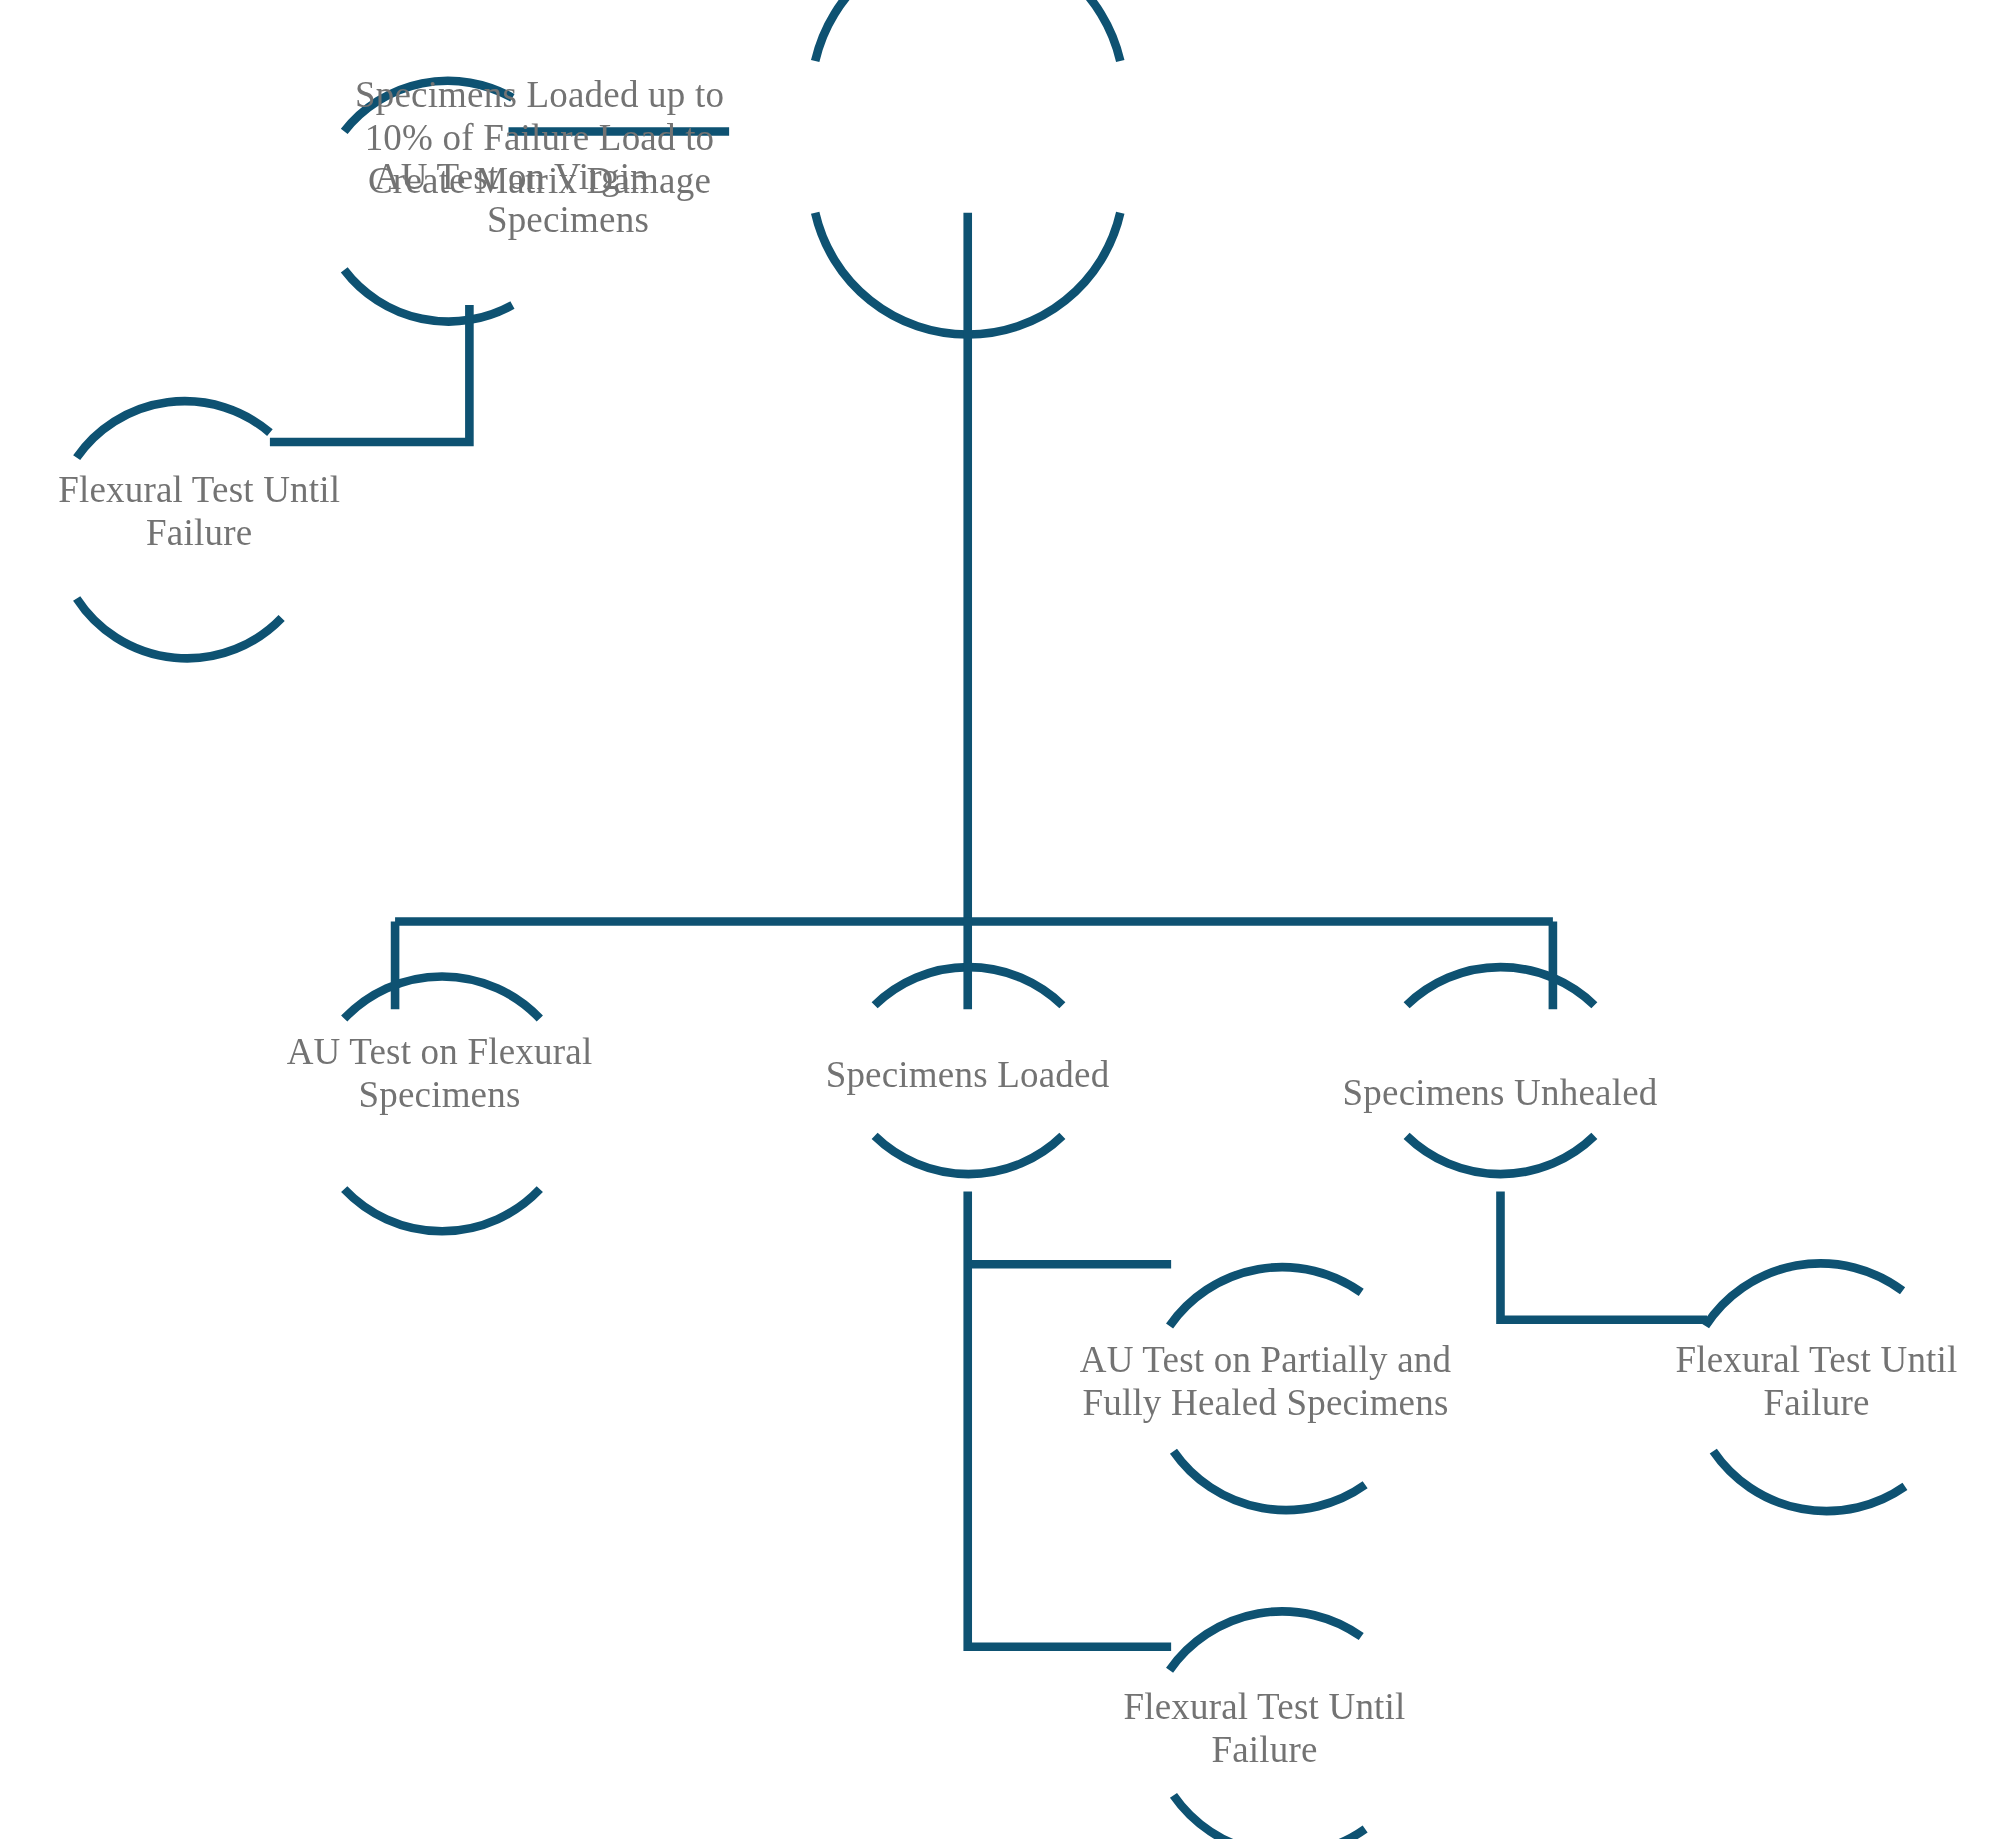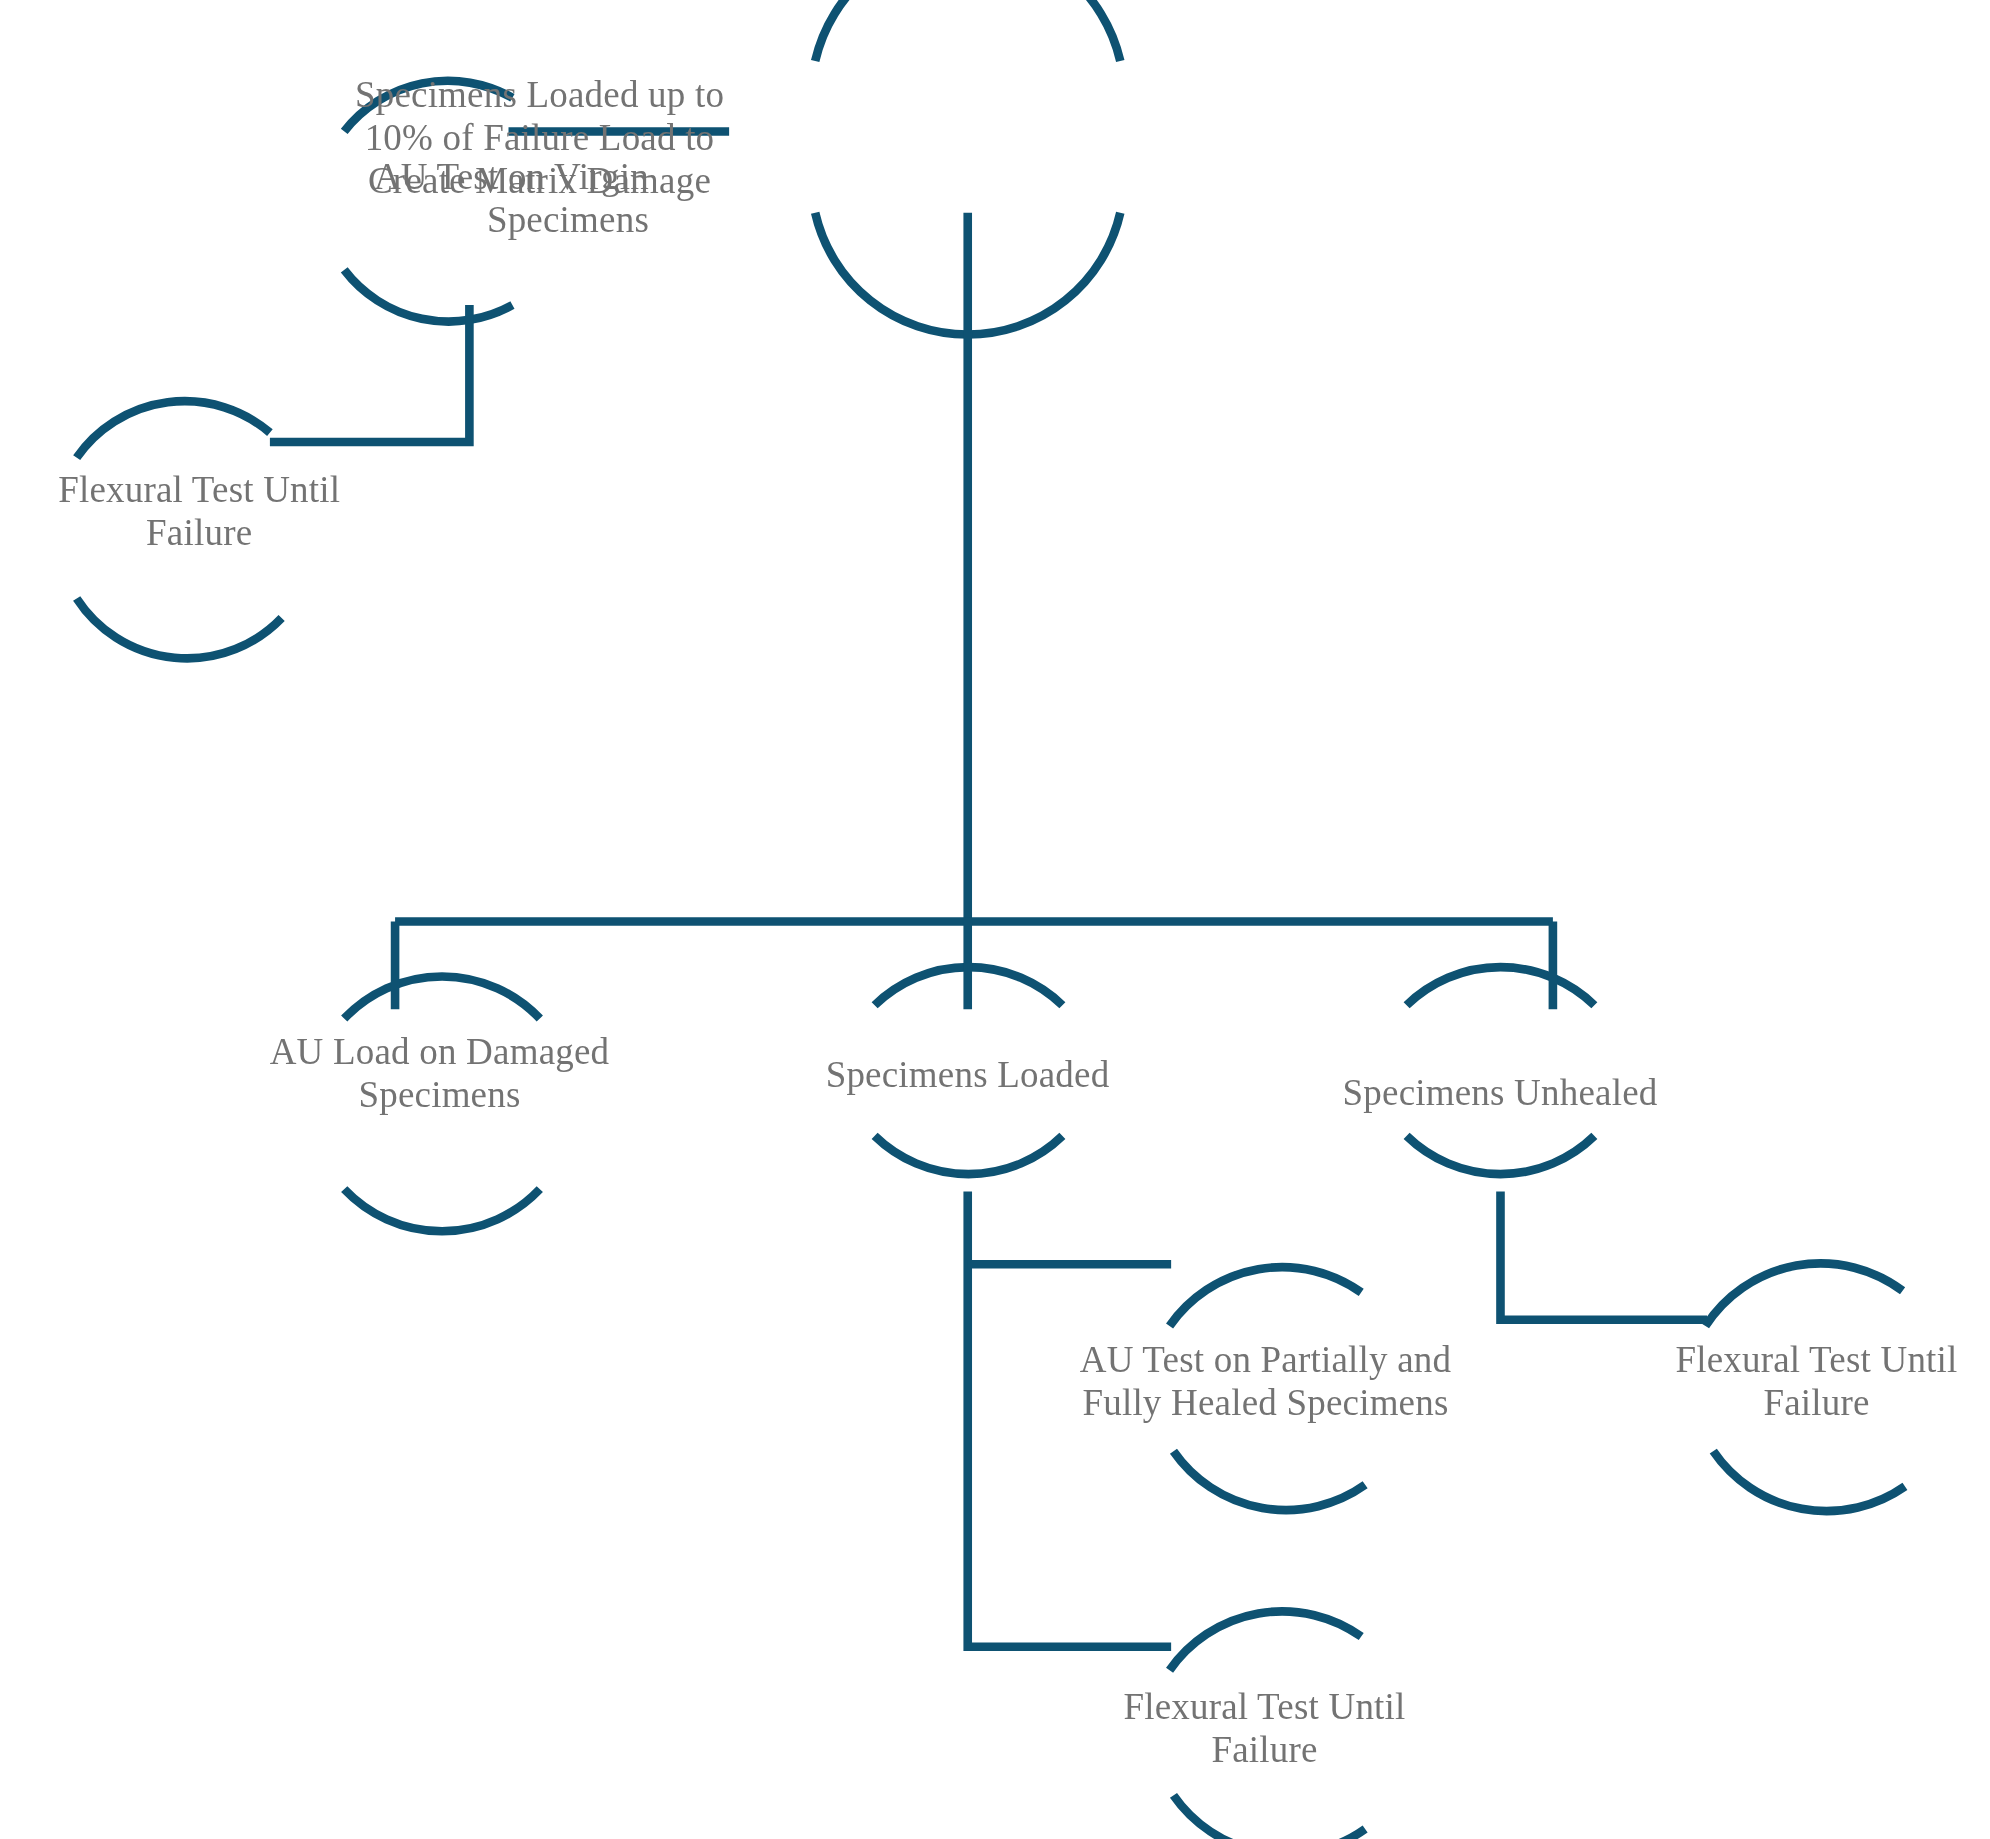--- a/index.html
+++ b/index.html
@@ -93,21 +93,21 @@
   <div class="node-label" style="left:289px; top:74px; width:501px;">Specimens Loaded up to
 10% of Failure Load to
 Create Matrix Damage</div>
 
   <div class="node-label" style="left:289px; top:156px; width:360px;text-align:right;">AU Test on Virgin
 Specimens</div>
 
   <div class="node-label" style="left:11.7px; top:469px; width:375px;">Flexural Test Until
 Failure</div>
 
-  <div class="node-label" style="left:236px; top:1031px; width:407px;">AU Load on Damaged
+  <div class="node-label" style="left:236px; top:1031px; width:407px;">AU Test on Flexural
 Specimens</div>
 
   <div class="node-label" style="left:764px; top:1054px; width:407px;">Specimens Loaded</div>
 
   <div class="node-label" style="left:1281px; top:1054px; width:438px;margin-top:18px;">Specimens Unhealed</div>
 
   <div class="node-label" style="left:1015px; top:1339px; width:501px;">AU Test on Partially and
 Fully Healed Specimens</div>
 
   <div class="node-label" style="left:1629px; top:1339px; width:375px;">Flexural Test Until

